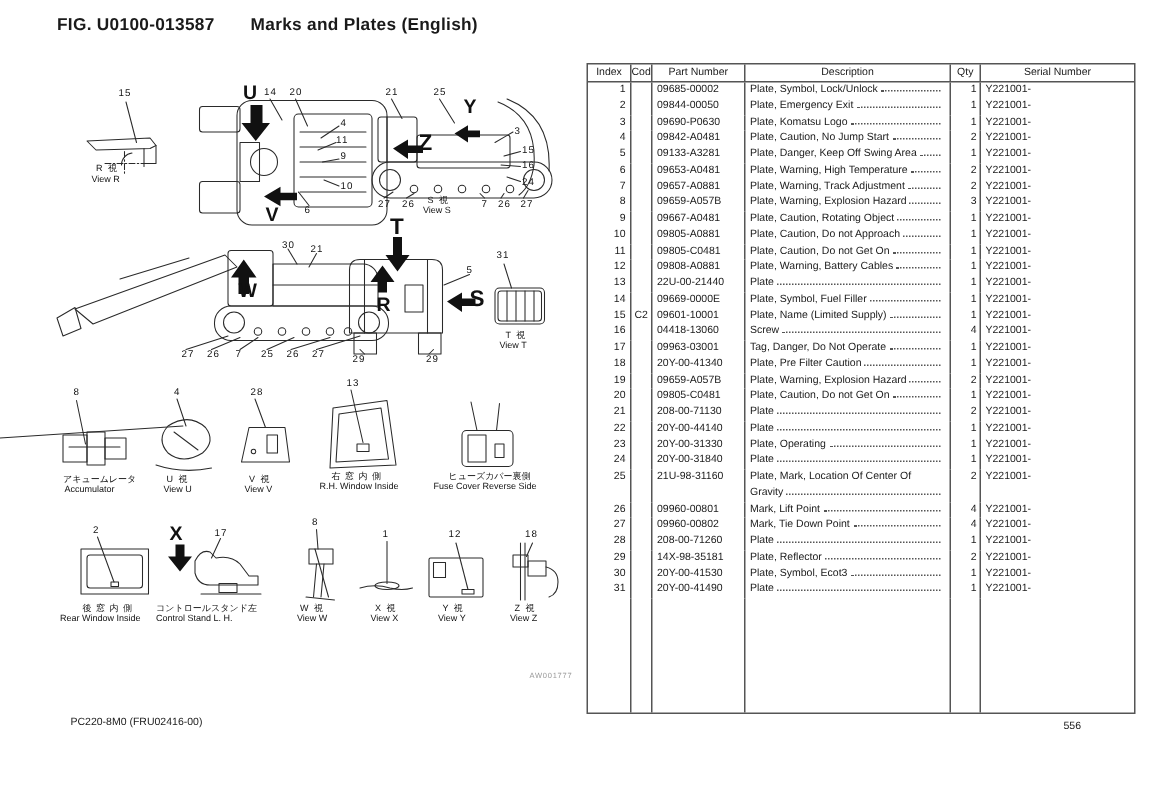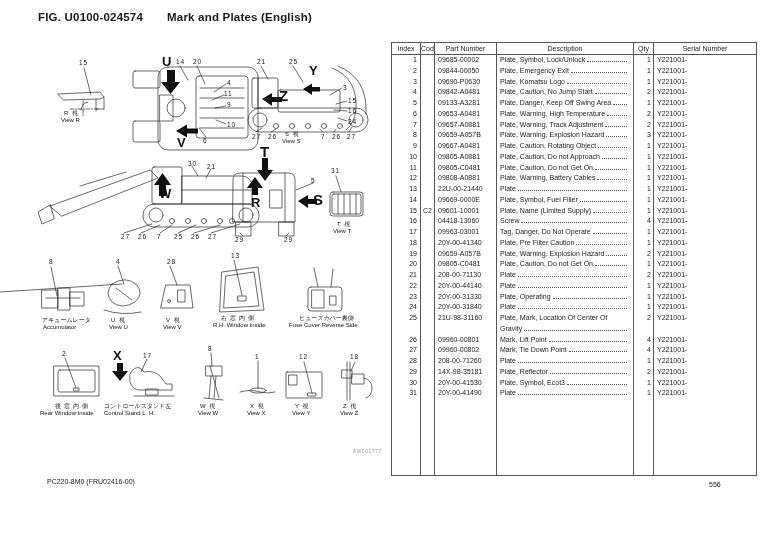--- a/index.html
+++ b/index.html
@@ -46,21 +46,21 @@
   .dir{font-weight:bold;font-size:13px;line-height:13px;}
   .dir-lg{font-weight:bold;font-size:15px;line-height:15px;}
   svg.lineart{position:absolute;left:0;top:0;z-index:1;}
 </style>
 </head>
 <body>
 
 <div class="page">
 
   <div class="title">
-    <span>FIG. U0100-024574</span><span class="gap"></span><span>Mark and Plates (English)</span>
+    <span>FIG. U0100-013587</span><span class="gap"></span><span>Marks and Plates (English)</span>
   </div>
 
   <svg class="lineart" width="768" height="534" viewBox="0 0 768 534">
     <g stroke="#2a2a2a" stroke-width="0.7" fill="none" stroke-linecap="round" stroke-linejoin="round">
 
       <path d="M58,94 L100,92 L104,97 L100,99 L64,100 Z"></path>
       <path d="M96,99 L96,111 M104,97 L104,109 M96,109 L104,109"></path>
       <path d="M88,102 a8,8 0 0 0 -7,8"></path>
       <path d="M83,101 L83,117" stroke-dasharray="4,1.5,1,1.5"></path>
       <path d="M70,109 L98,109" stroke-dasharray="4,1.5,1,1.5"></path>

